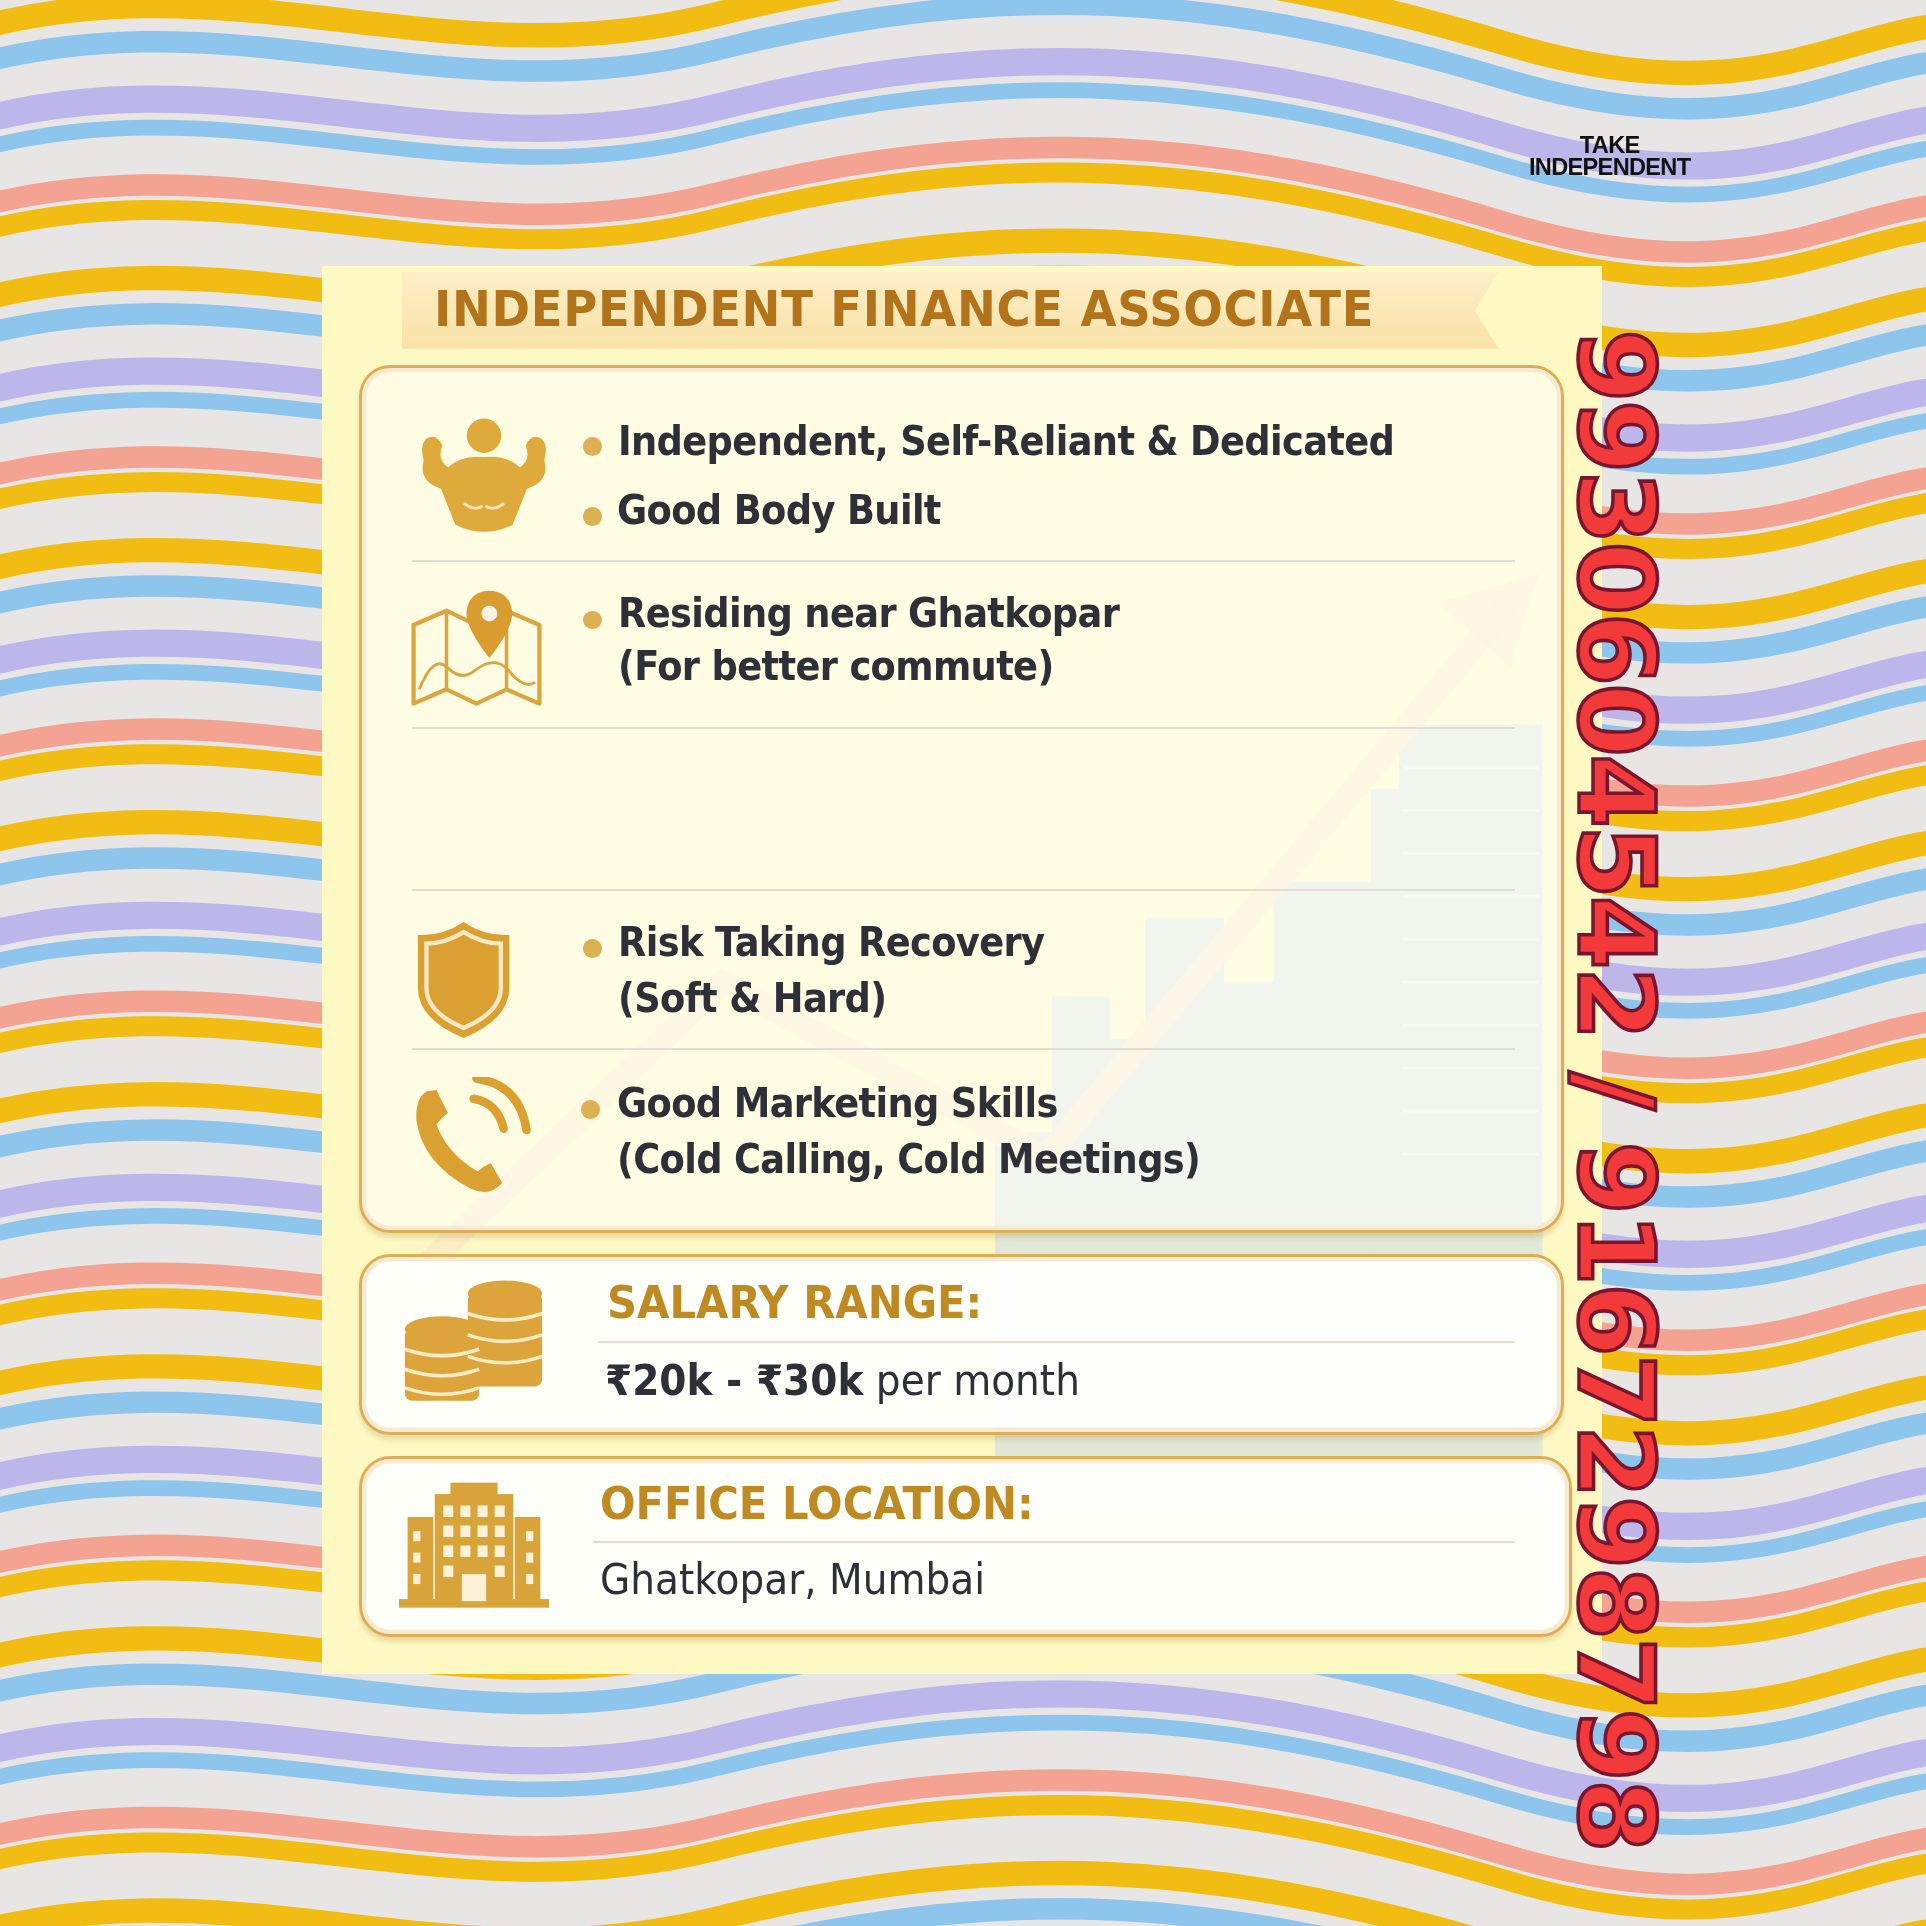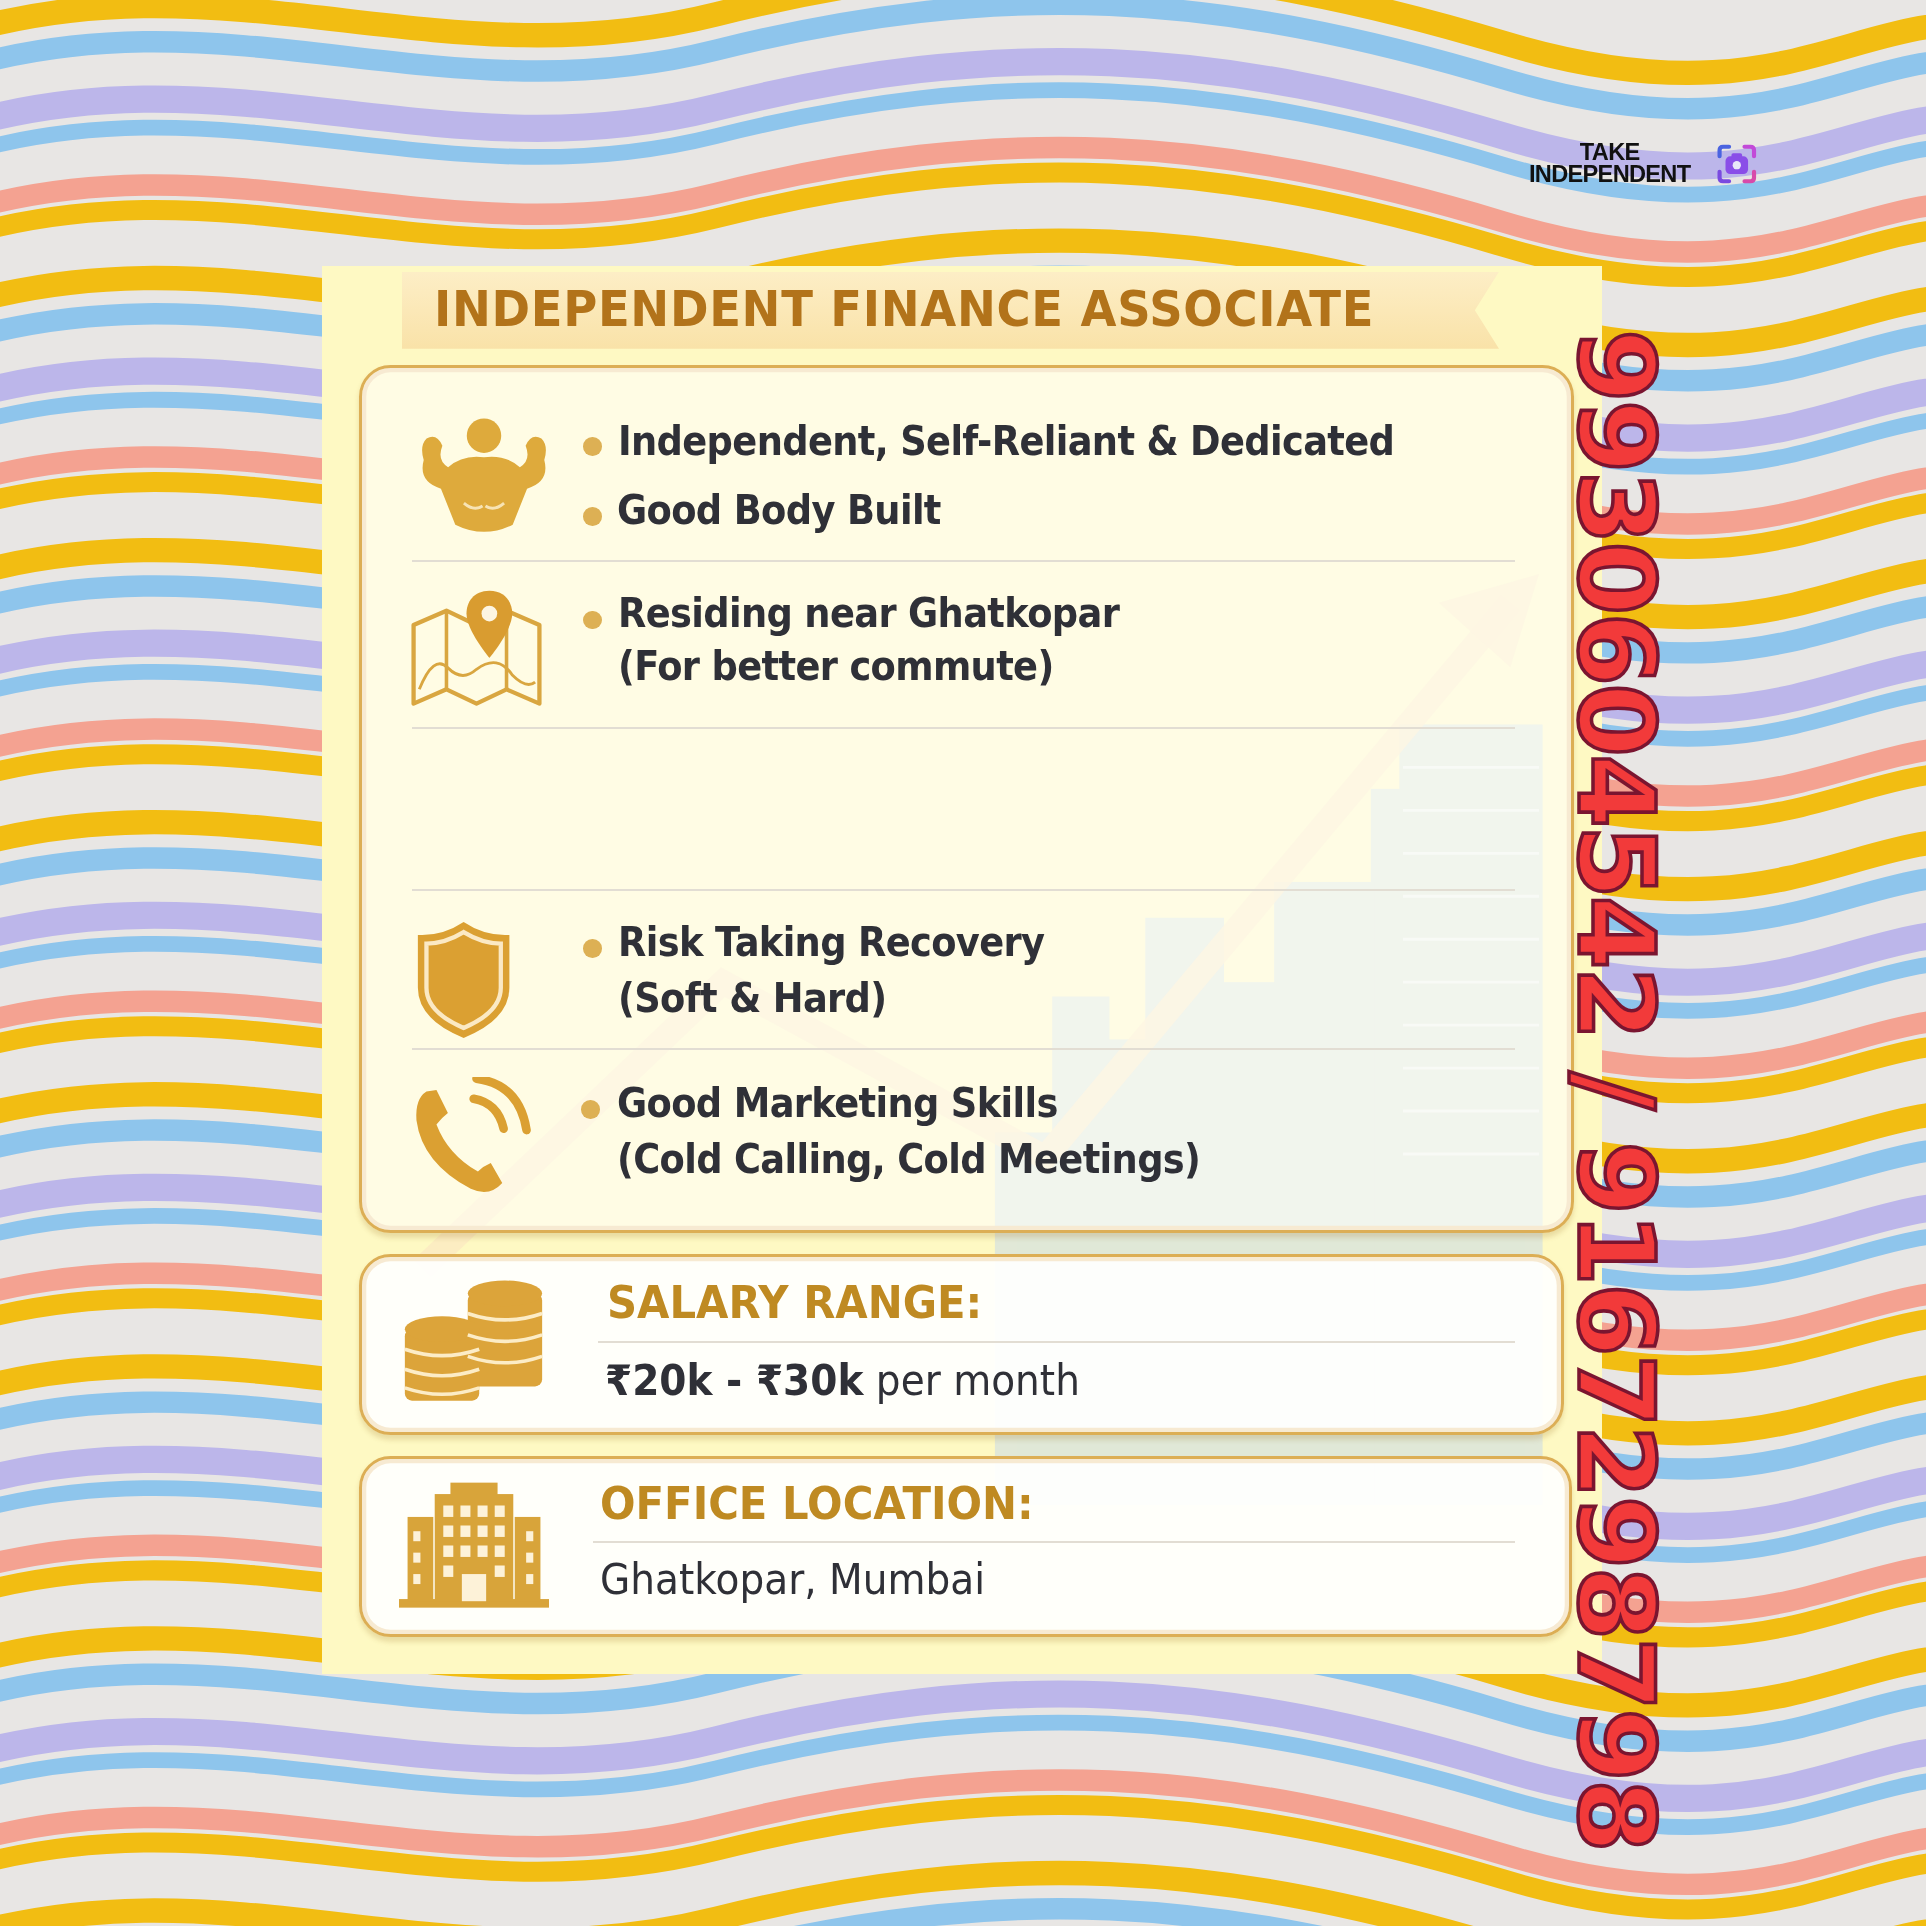--- a/index.html
+++ b/index.html
@@ -4,21 +4,21 @@
 <style>
   html, body { margin: 0; padding: 0; }
   body {
     width: 1926px; height: 1926px; position: relative; overflow: hidden;
     background: #e8e6e4;
     font-family: "DejaVu Sans", "Liberation Sans", sans-serif;
   }
   .bg { position: absolute; inset: 0; }
   .logo {
     position: absolute; left: 1529px; top: 135px; width: 229px; height: 57px;
-    display: flex; align-items: center; gap: 26px;
+    display: flex; align-items: flex-start; gap: 26px; flex-direction: column;
   }
   .logo-text {
     font-family: "Liberation Sans", sans-serif; font-weight: 900; color: #111;
     line-height: 21.5px; text-align: center; font-size: 23.6px; letter-spacing: -0.7px;
   }
   .logo-text span { display: block; }
   .card {
     position: absolute; left: 322px; top: 266px; width: 1280px; height: 1408px;
     background: #fef9c3; overflow: hidden;
   }
@@ -33,21 +33,21 @@
     position: absolute; left: 112px; top: 14.3px;
     font-family: "DejaVu Sans", sans-serif; font-weight: bold; font-size: 50px;
     color: #b2731a; letter-spacing: 0.7px; white-space: nowrap;
     transform: scaleX(0.93); transform-origin: left center;
   }
   .box {
     position: absolute; border: 3.6px solid #dcae55; border-radius: 31.5px;
     background: rgba(255,255,255,0.82);
     box-shadow: inset 0 0 0 4.3px #f7ead2, 0 4.3px 5.7px rgba(160,120,40,0.22);
   }
-  .req-box { left: 37px; top: 99px; width: 1199px; height: 862px; background: rgba(255,255,255,0.55); padding-left: 10px; }
+  .req-box { left: 37px; top: 99px; width: 1199px; height: 862px; background: rgba(255,255,255,0.55); }
   .row { position: absolute; left: 43px; width: 1106px; }
   .row-divider { position: absolute; left: 50px; width: 1103px; height: 2.1px; background: #e2ddd3; }
   .icon { position: absolute; left: 0; }
   .bullet {
     position: absolute; width: 18.6px; height: 18.6px; border-radius: 50%; background: #ddb054;
   }
   .line {
     position: absolute; font-family: "DejaVu Sans", sans-serif; font-size: 40px;
     color: #2f3037; white-space: nowrap; letter-spacing: -0.7px;
     transform: scaleX(0.92); transform-origin: left center;

